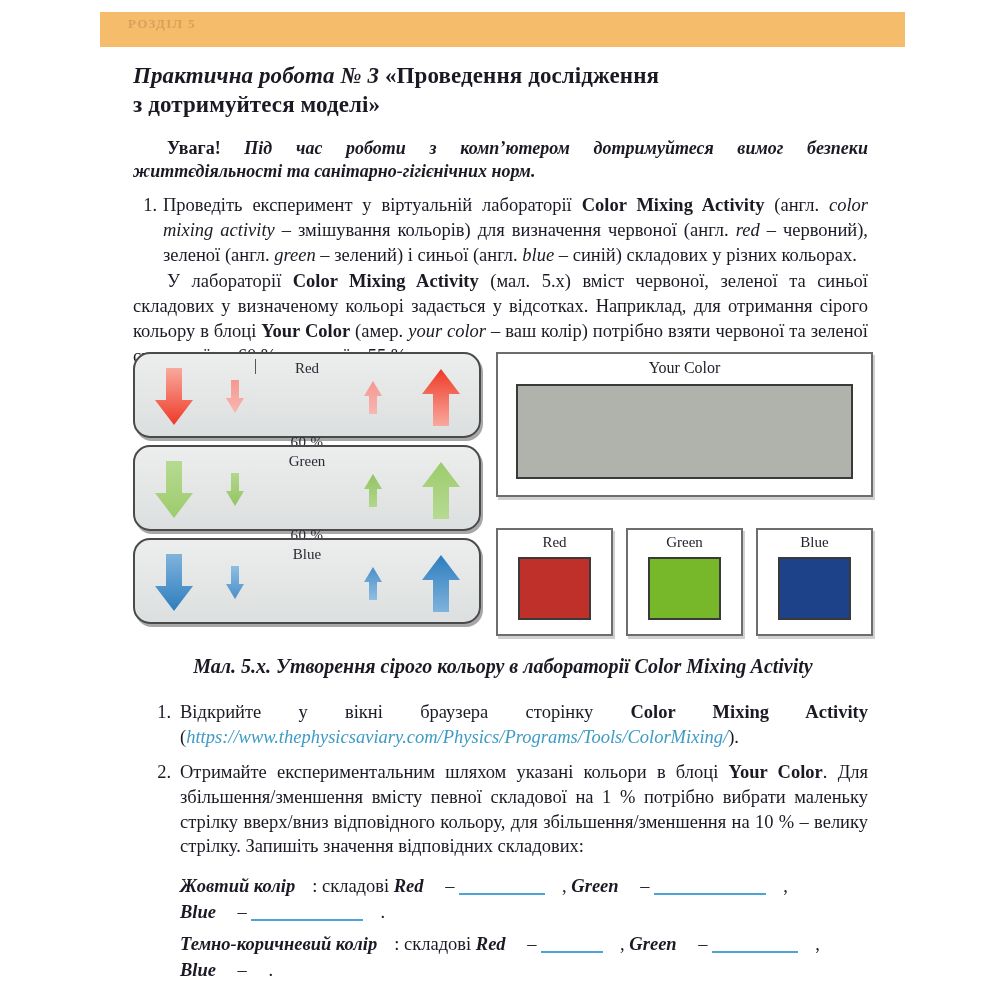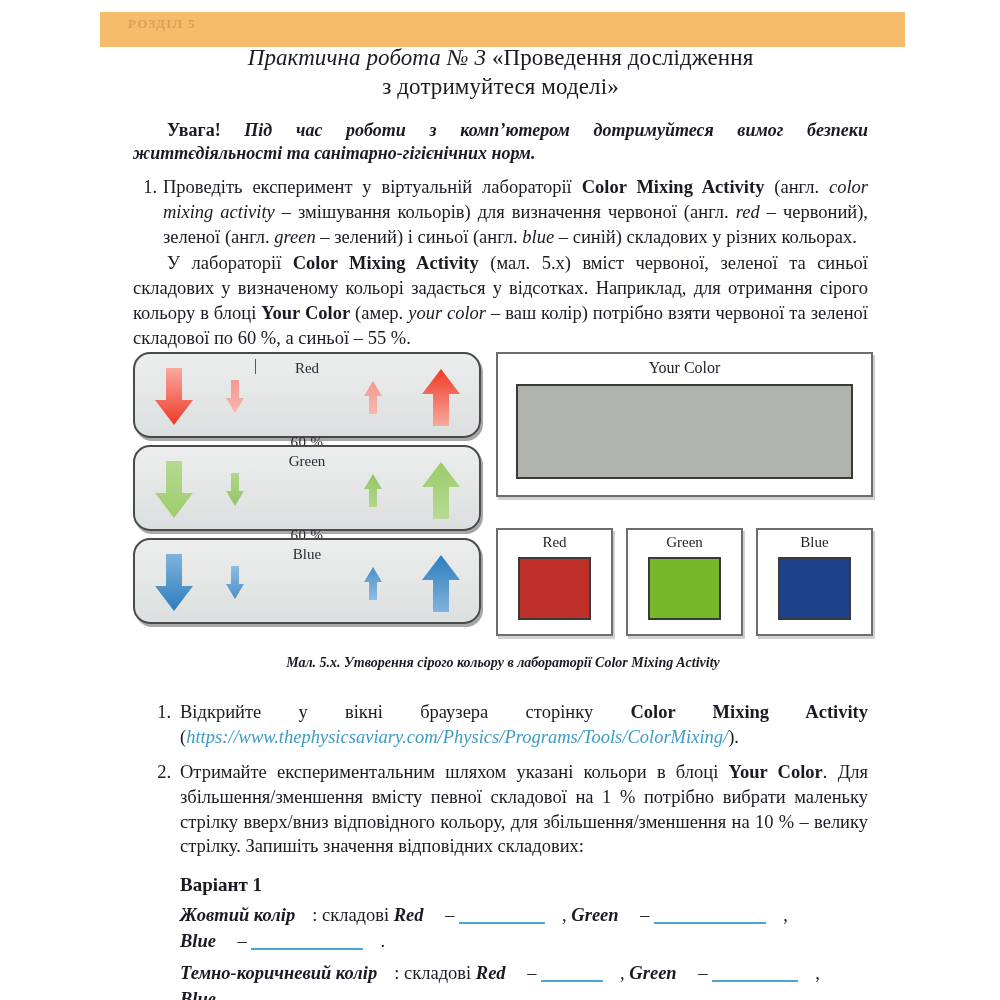--- a/index.html
+++ b/index.html
@@ -24,23 +24,23 @@
     font-size:13px;font-weight:bold;letter-spacing:1.3px;
     color:#d9a058;
   }
 
   
   .content{
     position:absolute;left:133px;top:40px;width:735px;
   }
 
   h1.title{
-    margin:4px 0 0 0;
-    font-size:23px;font-weight:normal;
-    text-align:center;line-height:1.25;
+    margin:22px 0 0 0;
+    font-size:23px;font-weight:bold;
+    line-height:1.25;
     letter-spacing:.1px;
   }
   h1.title .ital{font-style:italic;}
 
   p.warn{
     margin:17px 0 0 0;
     font-size:18px;line-height:1.33;
     text-align:justify;text-indent:34px;
   }
   p.warn .lead{font-weight:bold;font-style:normal;}
@@ -124,21 +124,21 @@
     position:absolute;left:0;right:0;top:4px;text-align:center;
     font-size:15px;color:#22222c;
   }
   .swatch-card .sw-fill{
     position:absolute;left:20px;right:20px;top:27px;bottom:14px;
     border:2px solid #3a3a3a;
   }
 
   .fig-caption{
     position:absolute;left:133px;top:655px;width:740px;
-    text-align:center;font-size:14px;font-style:italic;font-weight:bold;
+    text-align:center;font-size:20px;font-style:italic;font-weight:bold;
   }
 
   
   .lower{position:absolute;left:133px;top:690px;width:735px;}
   ol.sub-list{margin:0;padding:0;list-style:none;}
   ol.sub-list > li{
     position:relative;padding-left:47px;margin-top:10px;
     font-size:18.5px;line-height:1.345;text-align:justify;
   }
   ol.sub-list > li .num{
@@ -375,21 +375,20 @@
     <ol class="sub-list">
       <li>
         <span class="num">1.</span><span>Відкрийте у вікні браузера сторінку </span><span class="b">Color Mixing Activity</span><span> (</span><span class="link">https://www.thephysicsaviary.com/Physics/Programs/Tools/ColorMixing/</span><span>).</span>
       </li>
       <li>
         <span class="num">2.</span><span>Отримайте експериментальним шляхом указані кольори в блоці </span><span class="b">Your Color</span><span>. Для збільшення/зменшення вмісту певної складової на 1 % потрібно вибрати маленьку стрілку вверх/вниз відповідного кольору, для збільшення/зменшення на 10 % – велику стрілку. Запишіть значення відповідних складових:</span>
       </li>
     </ol>
 
     <div class="variant">
-      <div class="variant-title">Варіант 1</div>
 
       <p>
         <span class="b">Жовтий колір</span><span class="plain">: складові </span><span class="b">Red</span><span class="plain"> – </span><span class="blank bl-md" style="border-bottom-color: rgb(77, 163, 212);"></span><span class="plain">, </span><span class="b">Green</span><span class="plain"> – </span><span class="blank bl-lg" style="border-bottom-color: rgb(77, 163, 212);"></span><span class="plain">, </span><br><span class="b">Blue</span><span class="plain"> – </span><span class="blank bl-lg" style="border-bottom-color: rgb(77, 163, 212);"></span><span class="plain">.</span>
       </p>
 
       <p>
         <span class="b">Темно-коричневий колір</span><span class="plain">: складові </span><span class="b">Red</span><span class="plain"> – </span><span class="blank bl-sm" style="border-bottom-color: rgb(77, 163, 212);"></span><span class="plain">, </span><span class="b">Green</span><span class="plain"> – </span><span class="blank bl-md" style="border-bottom-color: rgb(77, 163, 212);"></span><span class="plain">, </span><br><span class="b">Blue</span><span class="plain"> – </span><span class="plain">.</span>
       </p>
     </div>
   </div>

